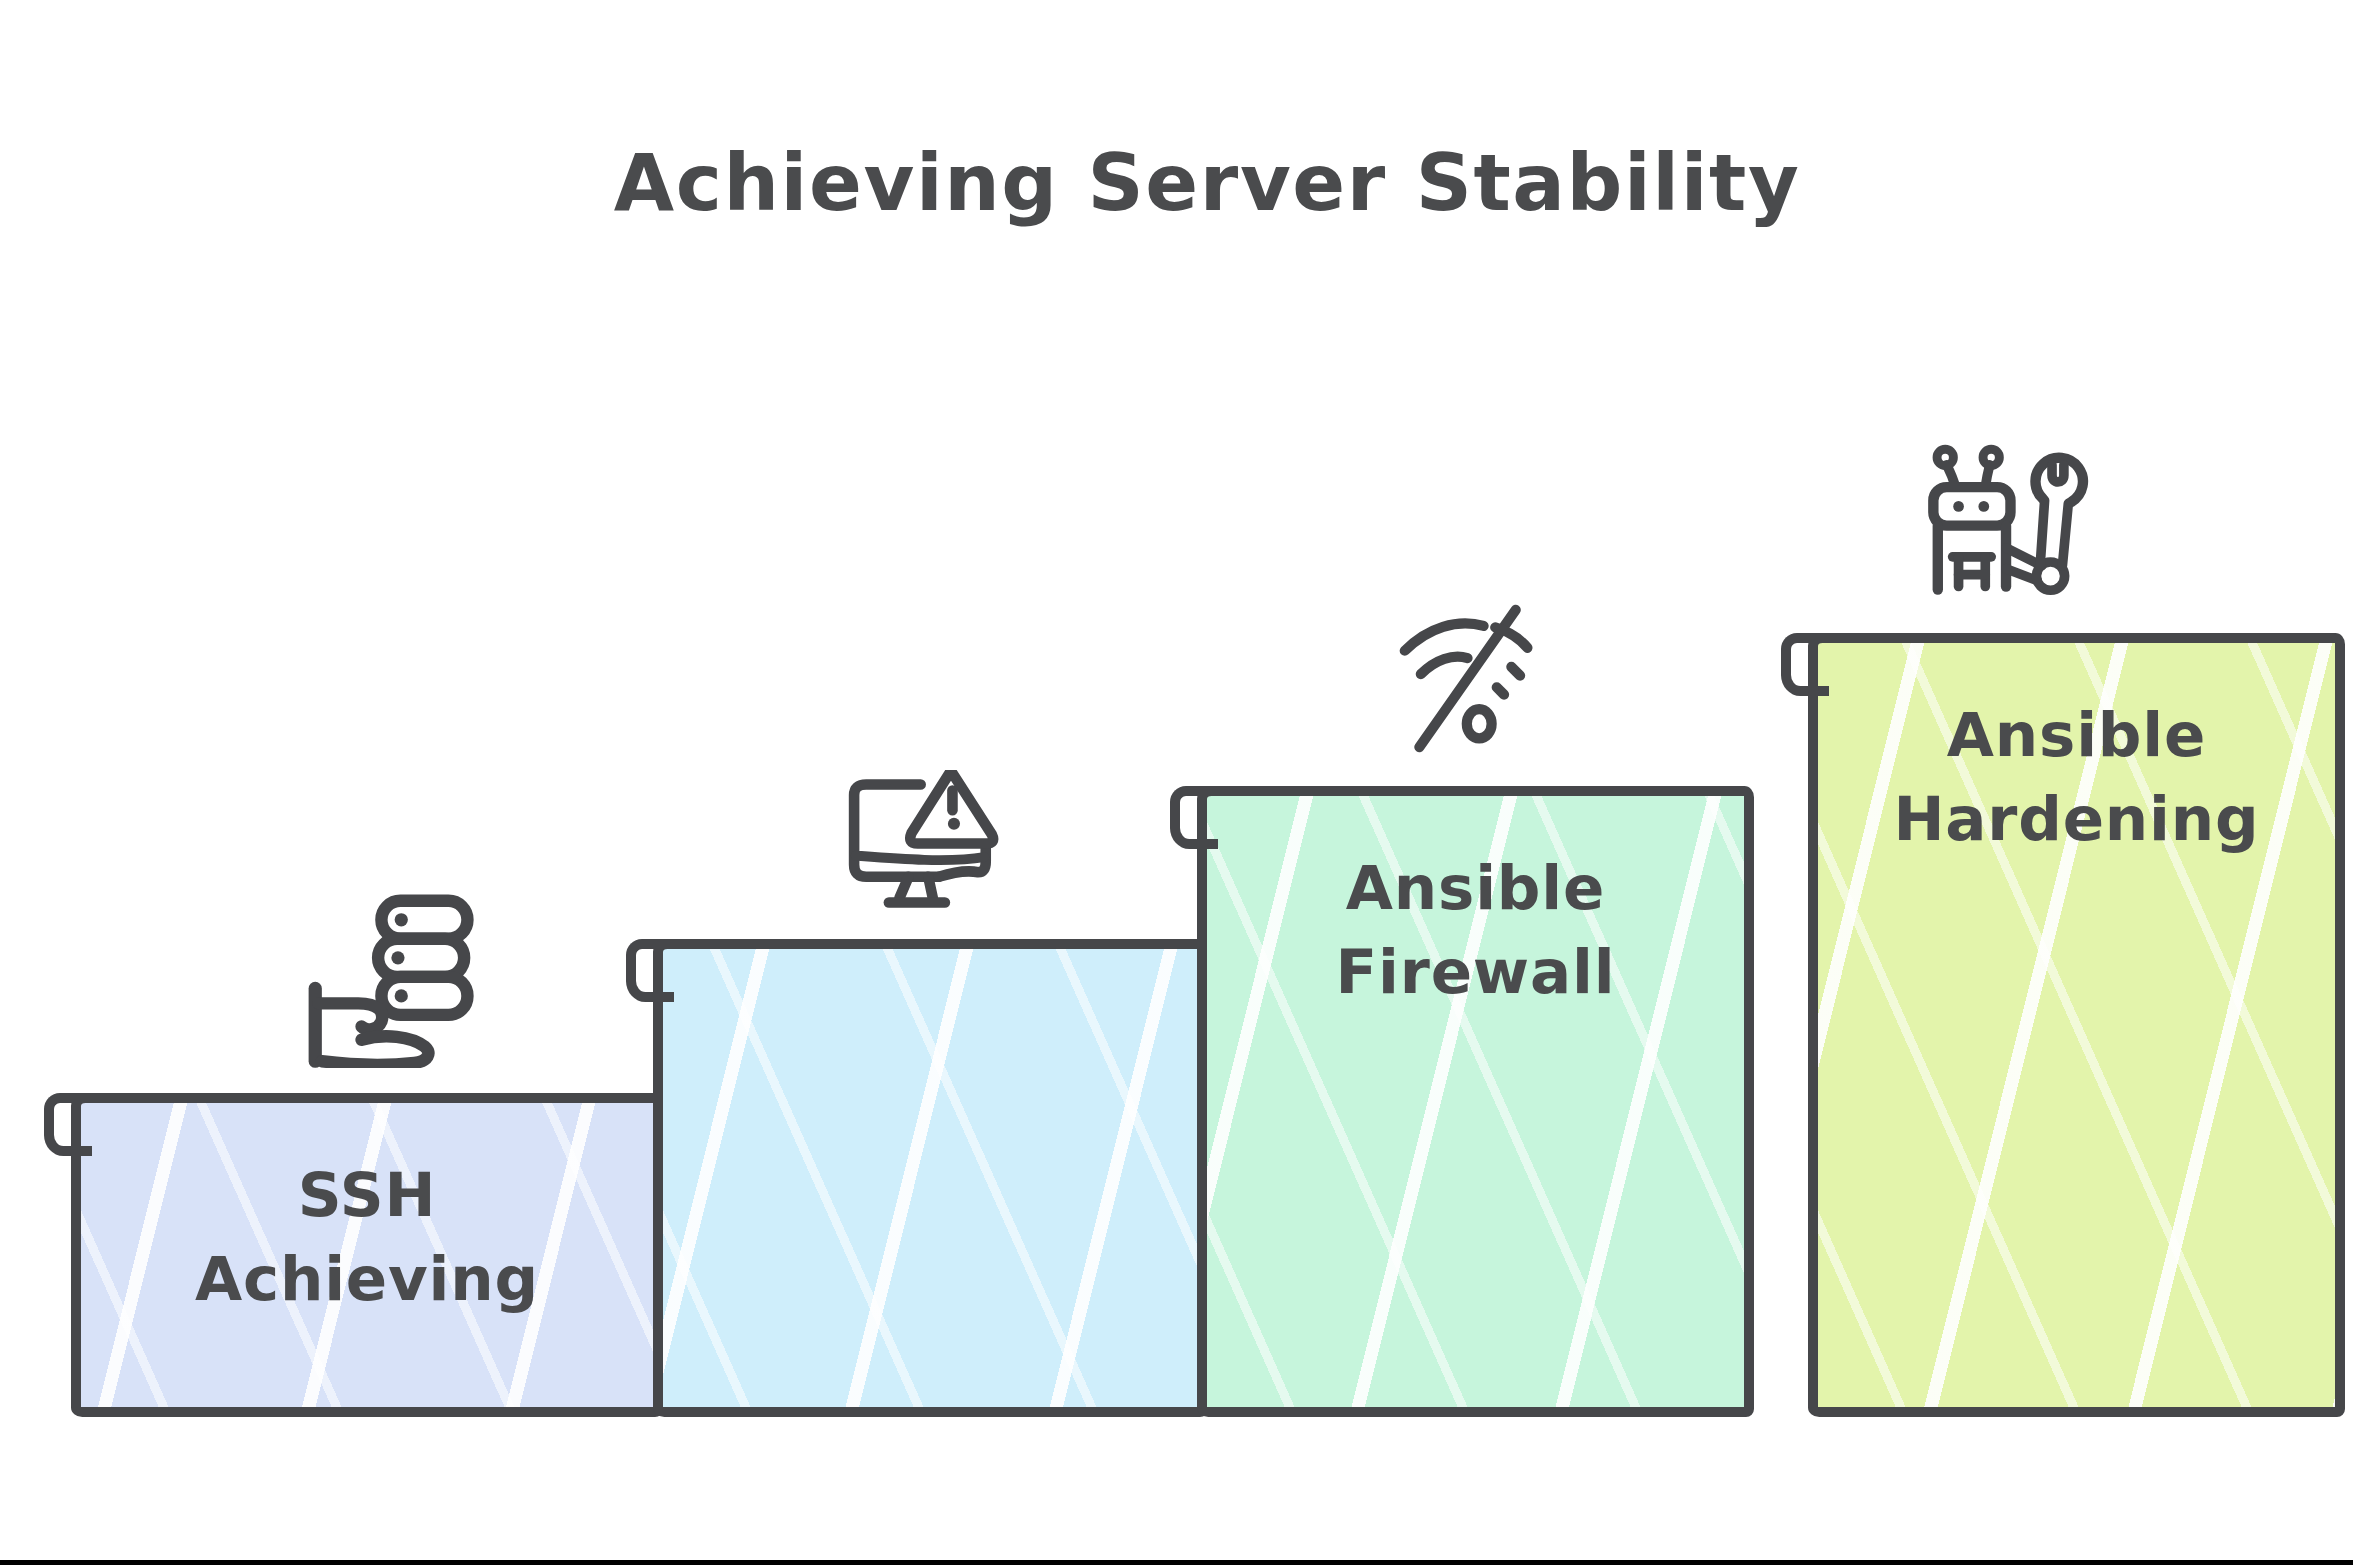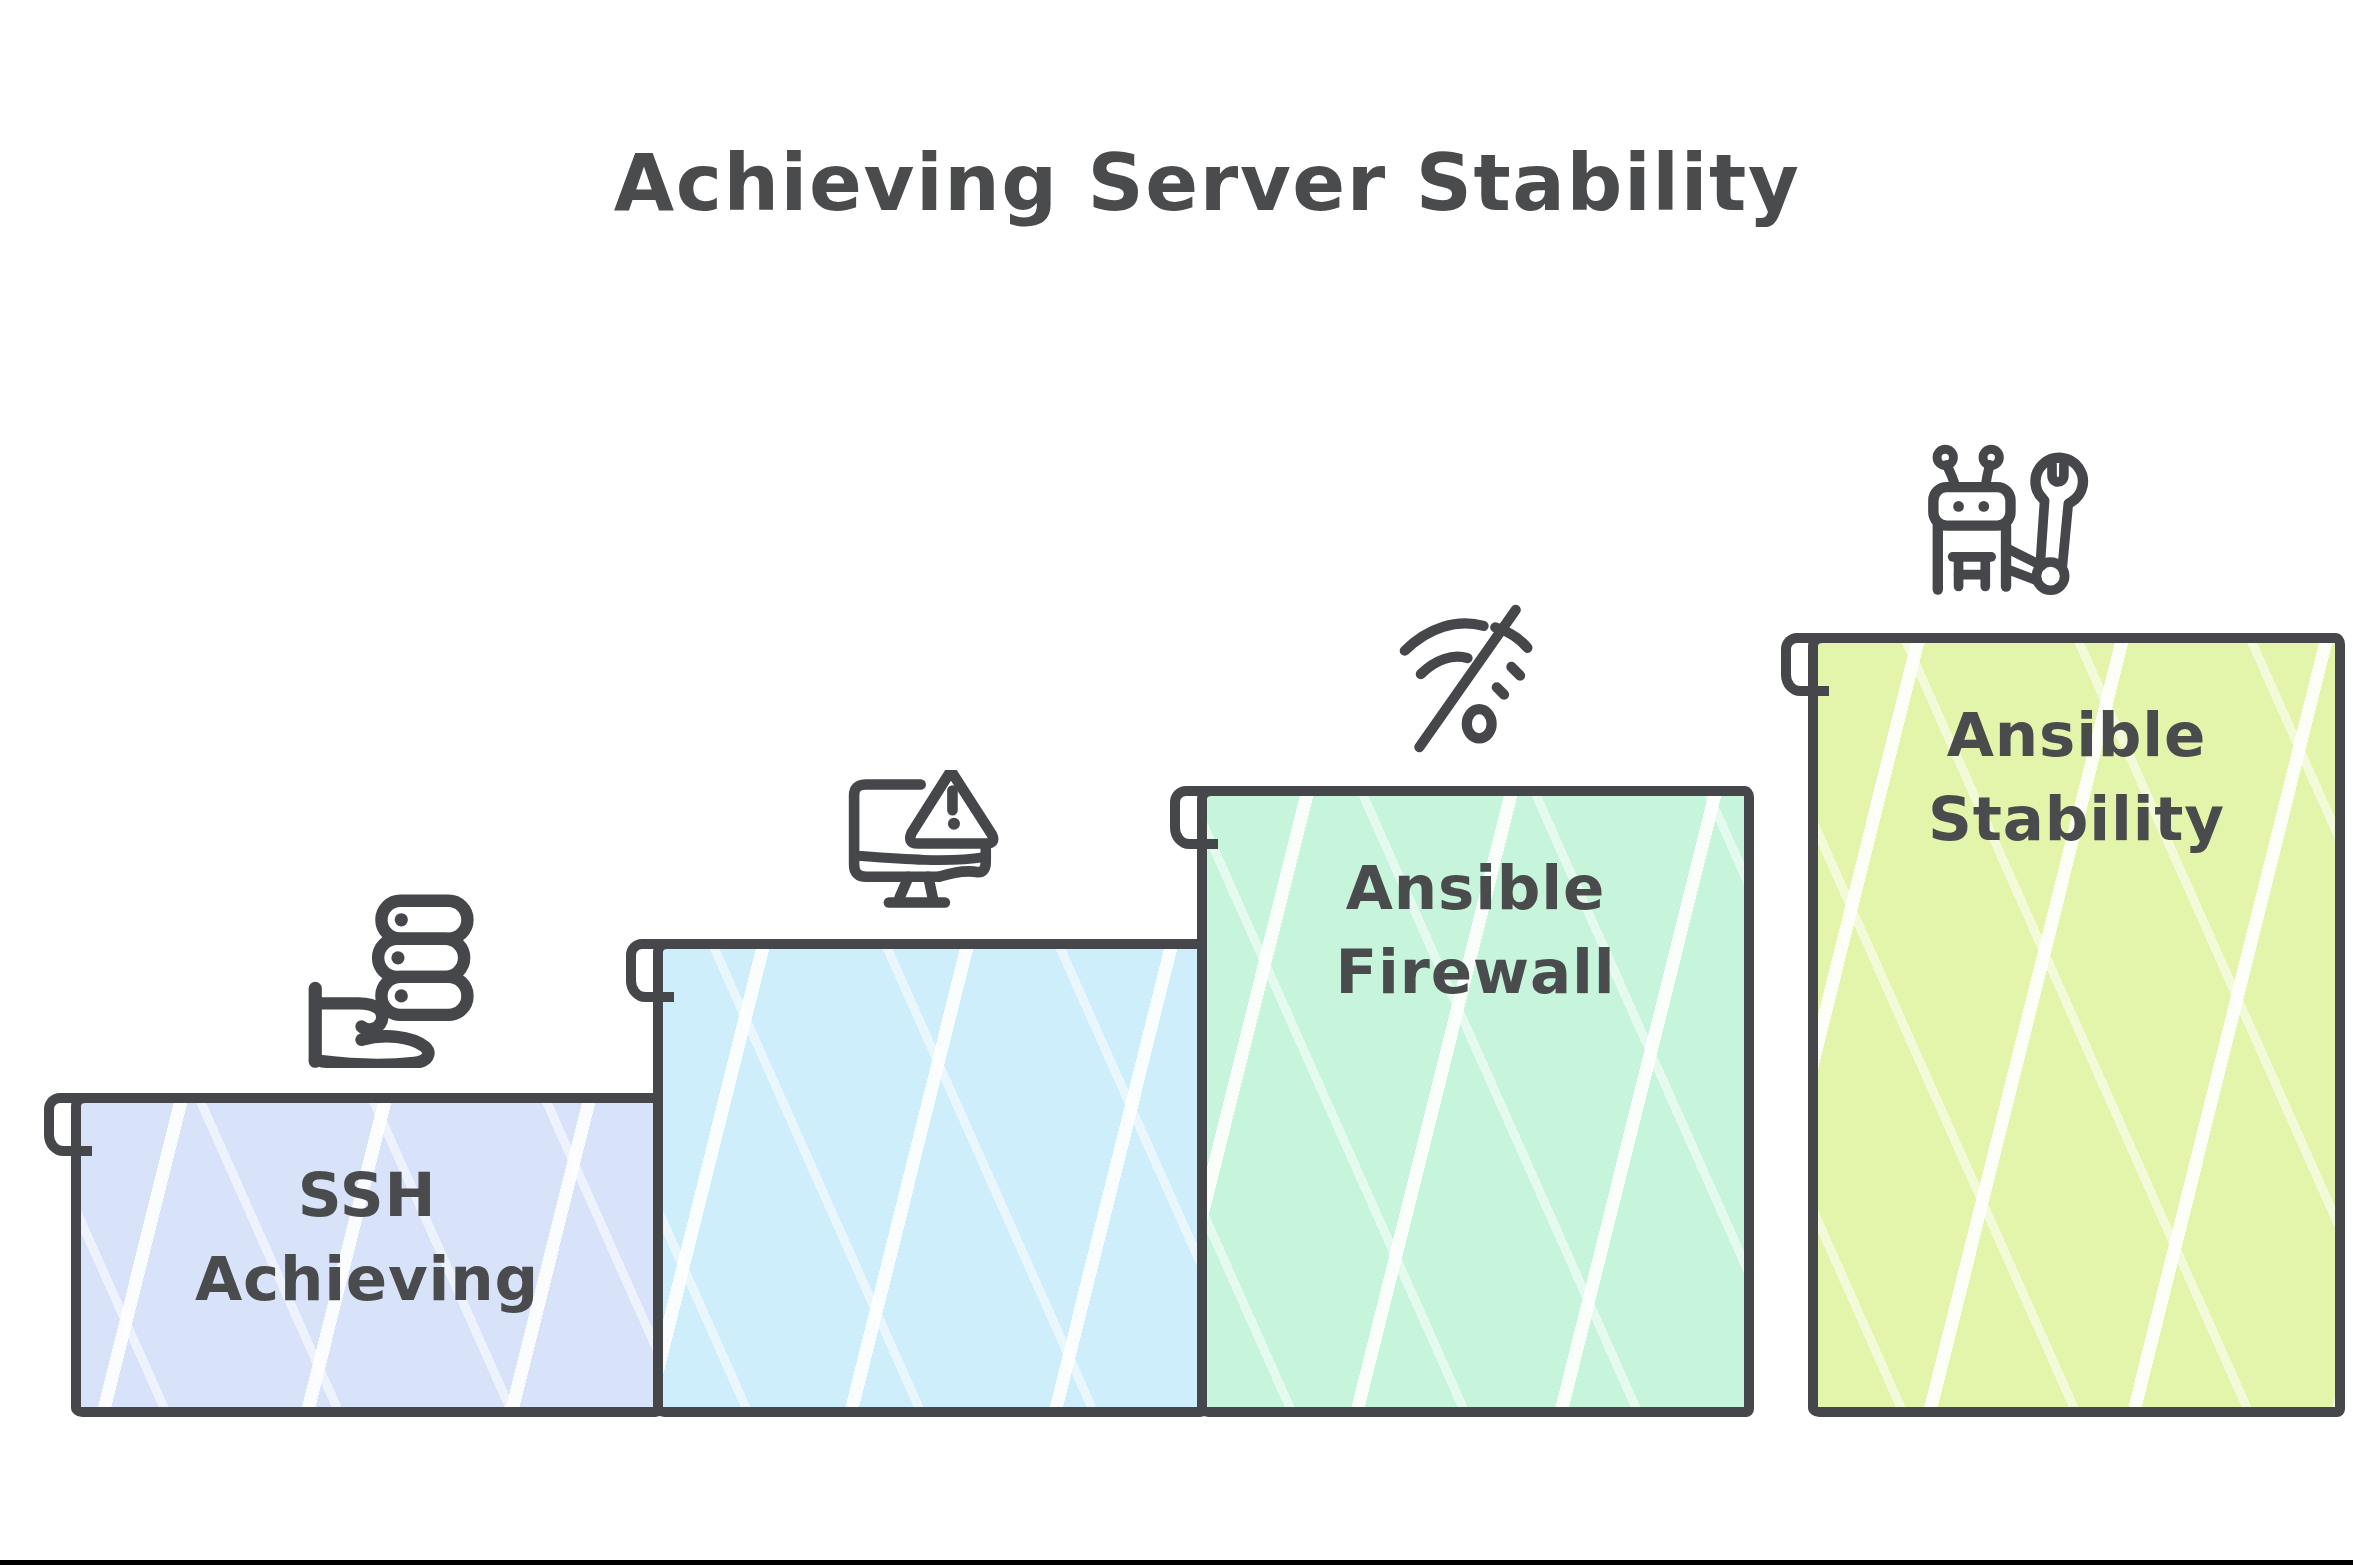--- a/index.html
+++ b/index.html
@@ -84,21 +84,21 @@
     <div class="label">
       <span>Ansible</span>
       <span>Firewall</span>
     </div>
   </div>
 
   <div class="step" id="step-4" style="--fill: #e3f4ab;">
     <div class="hook"></div>
     <div class="label">
       <span>Ansible</span>
-      <span>Stability</span>
+      <span>Hardening</span>
     </div>
   </div>
 
   <div class="icon" id="icon-1">
     <svg viewBox="0 0 110 105">
       <rect x="48" y="4" width="52" height="23" rx="11.5" stroke-width="7.5"></rect>
       <rect x="46" y="27" width="52" height="23" rx="11.5" stroke-width="7.5"></rect>
       <rect x="48" y="50" width="52" height="23" rx="11.5" stroke-width="7.5"></rect>
       <circle class="solid" cx="60" cy="15.5" r="4"></circle>
       <circle class="solid" cx="58" cy="38.5" r="4"></circle>

